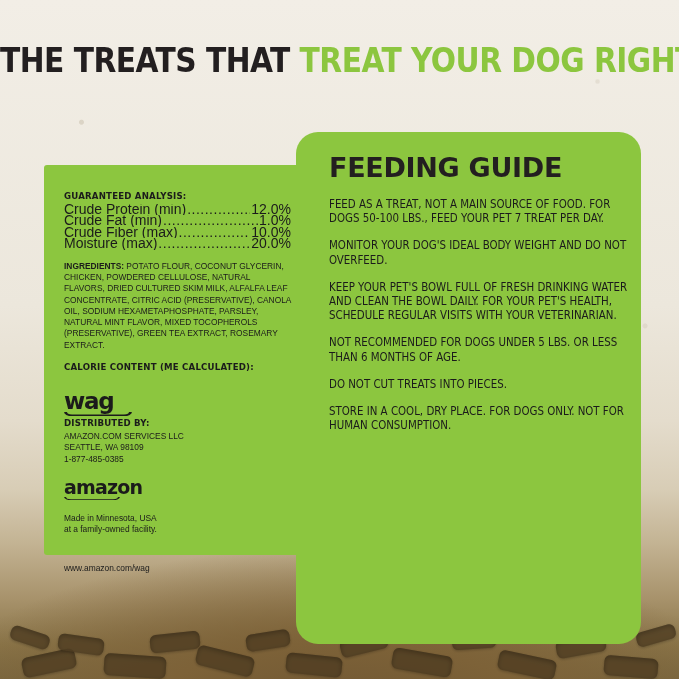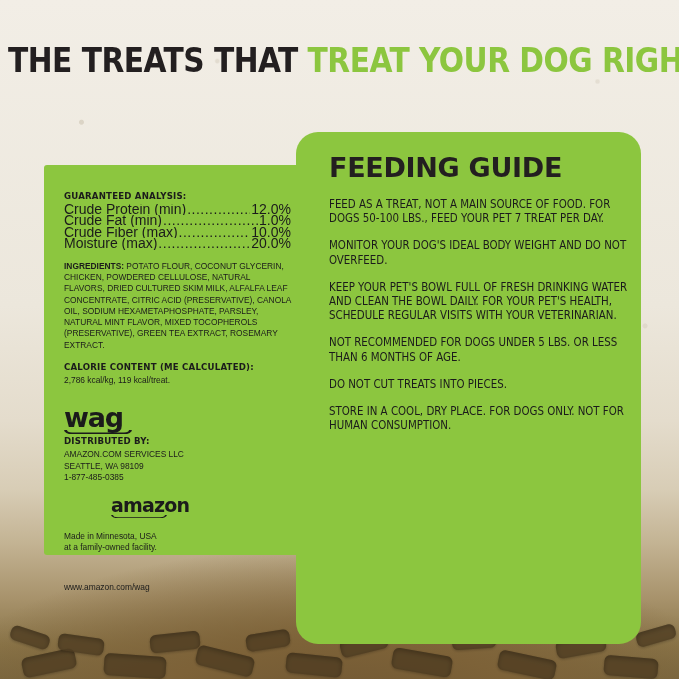--- a/index.html
+++ b/index.html
@@ -59,21 +59,21 @@
     text-align: center;
     margin: 0;
     font-size: 33px;
     line-height: 1;
     letter-spacing: -0.5px;
     font-weight: bold;
     font-family: "DejaVu Sans", sans-serif;
     font-stretch: condensed;
     white-space: nowrap;
   }
-  .headline .dark { color: #231f20; padding-left: 8px; }
+  .headline .dark { color: #231f20; }
   .headline .green { color: #8cc63f; }
 
   
   .panel-left {
     position: absolute;
     left: 44px;
     top: 165px;
     width: 267px;
     height: 390px;
     background: #8cc63f;
@@ -112,21 +112,21 @@
     line-height: 11.3px;
     margin: 0;
   }
   .ing-label { font-weight: bold; }
   .cal-val { font-size: 8.4px; line-height: 11.3px; margin: 2px 0 0 0; }
 
   .wag-logo {
     margin-top: 18px;
     font-family: "DejaVu Sans", sans-serif;
     font-weight: bold;
-    font-size: 27px;
+    font-size: 23px;
     letter-spacing: -1.2px;
     color: #1b1b1b;
     line-height: 1;
   }
   .wag-logo .swoosh {
     display: block;
     width: 62px;
     height: 5px;
     border-radius: 0 0 30px 30px;
     border-bottom: 3px solid #1b1b1b;
@@ -138,21 +138,20 @@
   }
   .dist-block { }
   .amazon-logo {
     margin-top: 13px;
     font-family: "DejaVu Sans", sans-serif;
     font-weight: bold;
     font-size: 19px;
     letter-spacing: -0.8px;
     line-height: 1;
     color: #1b1b1b;
-    margin-left: 47px;
   }
   .amazon-logo .swoosh {
     display: block;
     width: 52px;
     height: 5px;
     border-radius: 0 0 30px 30px;
     border-bottom: 2.5px solid #1b1b1b;
     border-left: 2.5px solid #1b1b1b;
     border-right: 2.5px solid #1b1b1b;
     margin-top: -2px;
@@ -245,21 +244,20 @@
         <span class="val">20.0%</span>
       </div>
     </div>
 
     <div class="block">
       <p class="body-text"><span class="ing-label">INGREDIENTS:</span><span> POTATO FLOUR, COCONUT GLYCERIN, CHICKEN, POWDERED CELLULOSE, NATURAL FLAVORS, DRIED CULTURED SKIM MILK, ALFALFA LEAF CONCENTRATE, CITRIC ACID (PRESERVATIVE), CANOLA OIL, SODIUM HEXAMETAPHOSPHATE, PARSLEY, NATURAL MINT FLAVOR, MIXED TOCOPHEROLS (PRESERVATIVE), GREEN TEA EXTRACT, ROSEMARY EXTRACT.</span></p>
     </div>
 
     <div class="block">
       <div class="sec-title">CALORIE CONTENT (ME CALCULATED):</div>
-      <p class="cal-val">2,786 kcal/kg, 119 kcal/treat.</p>
     </div>
 
     <div class="wag-logo">
       <span>wag</span>
       <span class="swoosh"></span>
     </div>
 
     <div class="dist-block">
       <div class="sec-title">DISTRIBUTED BY:</div>
       <div class="body-text">AMAZON.COM SERVICES LLC</div>

